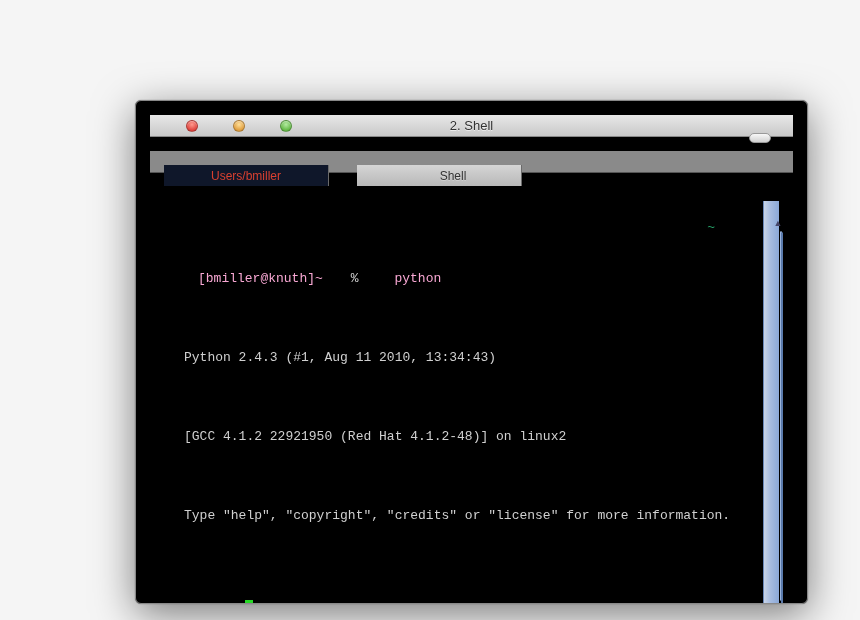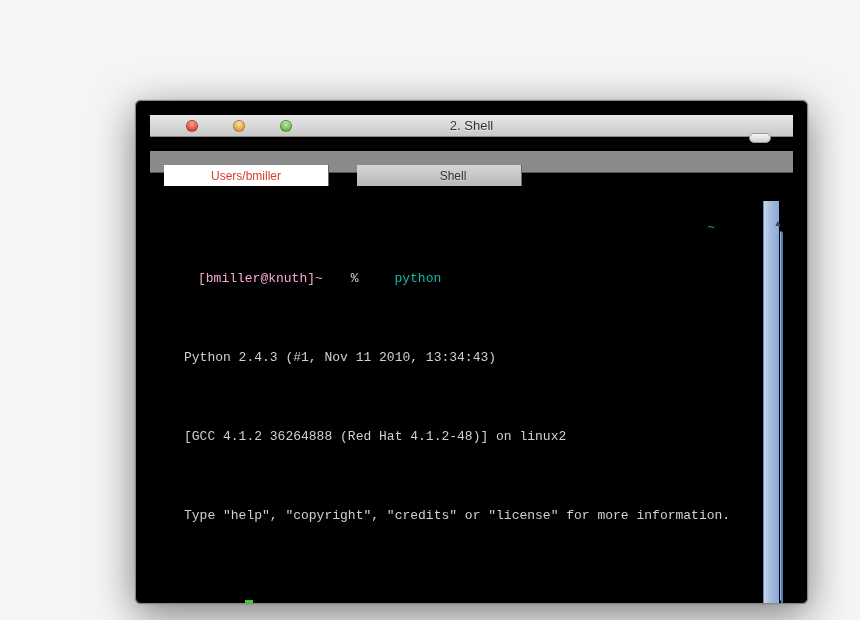--- a/index.html
+++ b/index.html
@@ -74,21 +74,21 @@
     .tab {
       width: 165px;
       height: 100%;
       display: flex;
       align-items: center;
       justify-content: center;
       font-size: 12px;
       border-right: 1px solid #6a6a6a;
     }
     .tab-inactive {
-      background: #ffffff;
+      background: #0f172a;
       color: #d84030;
     }
     .tab-active {
       background: linear-gradient(#d5d5d5,#b8b8b8);
       color: #333;
       text-shadow: 0 1px 0 rgba(255,255,255,0.3);
       padding-left: 28px;
     }
     .term-wrap {
       display: flex;
@@ -102,21 +102,21 @@
       line-height: 17px;
       color: #d0d0d0;
       padding: 4px 6px;
       white-space: pre;
       overflow: hidden;
       position: relative;
     }
     .line { display: block; }
     .prompt-host { color: #f9a8d4; }
     .prompt-sym { color: #d0d0d0; }
-    .cmd { color: #14b8a6; }
+    .cmd { color: #f9a8d4; }
     .tilde { color: #26a269; position: absolute; right: 6px; top: 4px; }
     .py-prompt { color: #d0d0d0; }
     .cursor {
       display: inline-block;
       width: 8px;
       height: 14px;
       background: #26d926;
       vertical-align: text-bottom;
       margin-left: 2px;
     }
@@ -180,22 +180,22 @@
     </div>
     <div class="tab tab-active">
       <span>Shell</span>
     </div>
   </div>
 
   <div class="term-wrap">
     <div class="terminal">
       <span class="tilde">~</span>
       <span class="line"><span class="prompt-host">[bmiller@knuth]~</span><span class="prompt-sym">%</span> <span class="cmd">python</span></span>
-      <span class="line">Python 2.4.3 (#1, Nov 11 2010, 13:34:43)</span>
-      <span class="line">[GCC 4.1.2 36264888 (Red Hat 4.1.2-48)] on linux2</span>
+      <span class="line">Python 2.4.3 (#1, Aug 11 2010, 13:34:43)</span>
+      <span class="line">[GCC 4.1.2 22921950 (Red Hat 4.1.2-48)] on linux2</span>
       <span class="line">Type "help", "copyright", "credits" or "license" for more information.</span>
       <span class="line"><span class="py-prompt">&gt;&gt;&gt;</span> <span class="cursor"></span></span>
     </div>
     <div class="scrollbar">
       <div class="scroll-arrow sa-up">▲</div>
       <div class="scroll-track"></div>
       <div class="scroll-thumb"></div>
       <div class="scroll-arrow sa-down">▼</div>
     </div>
   </div>

